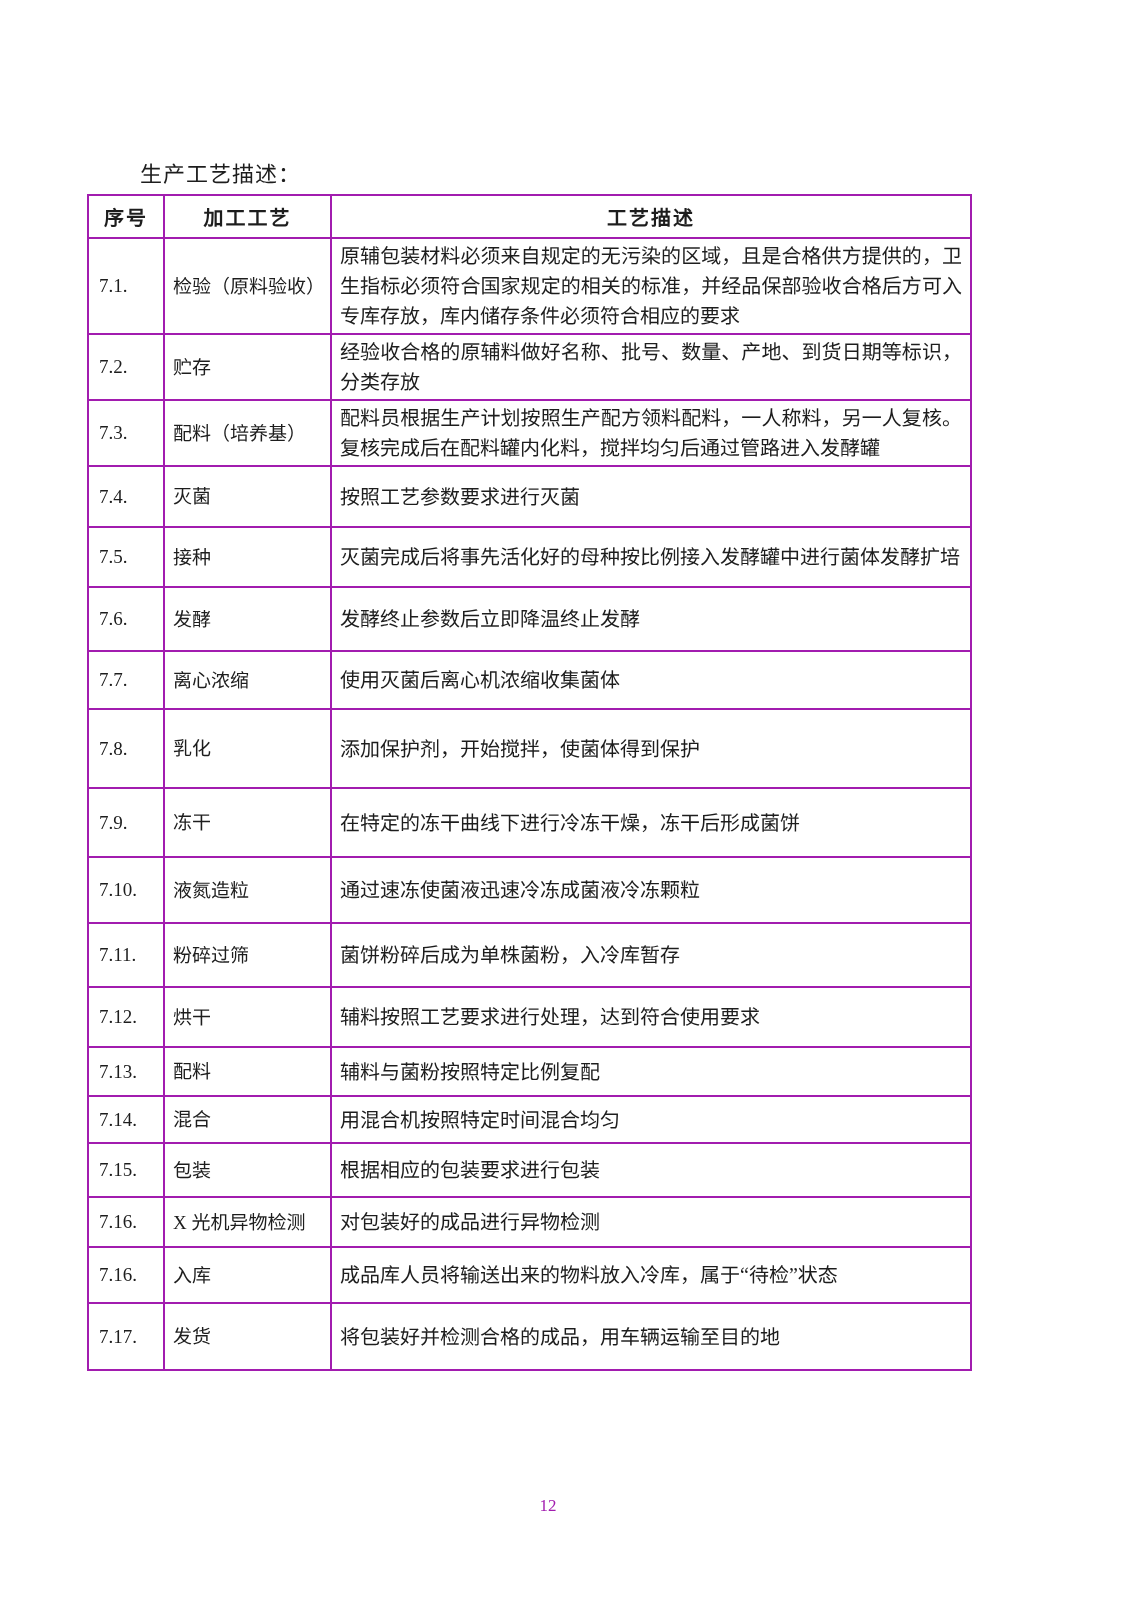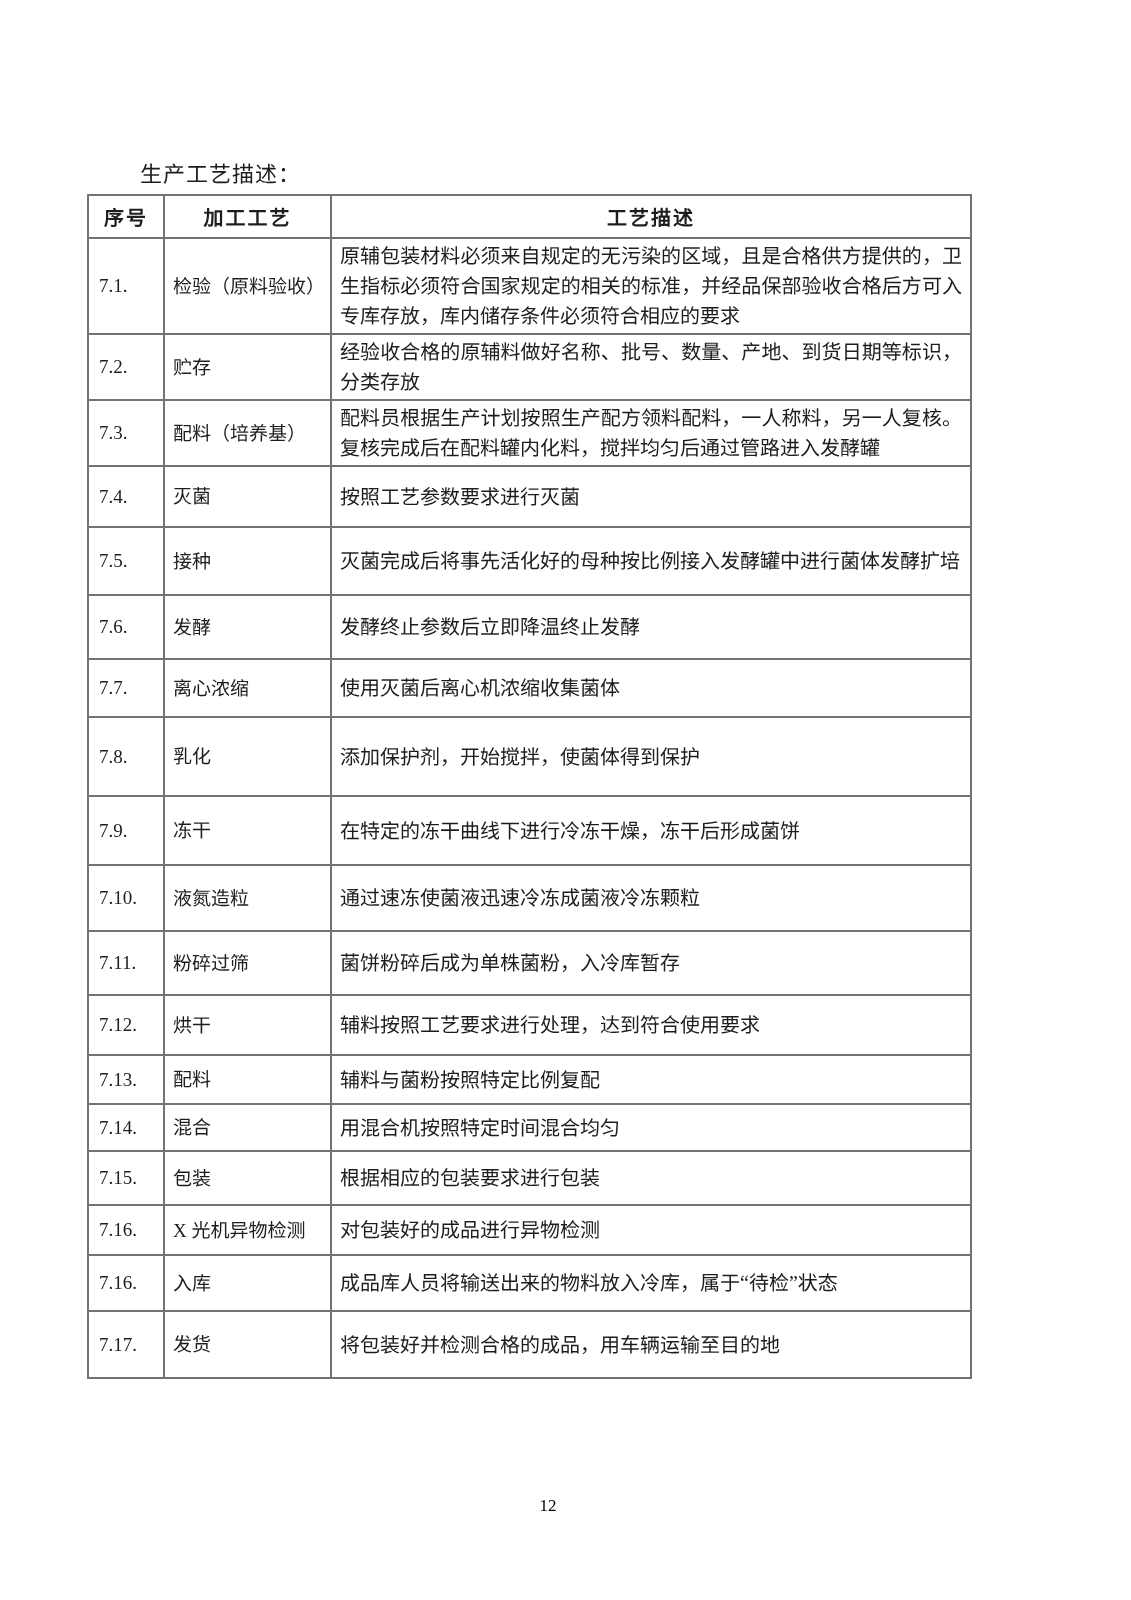--- a/index.html
+++ b/index.html
@@ -28,21 +28,21 @@
   table.process-table {
     position: absolute;
     left: 87px;
     top: 194px;
     width: 883px;
     table-layout: fixed;
     border-collapse: collapse;
   }
   table.process-table th,
   table.process-table td {
-    border: 2px solid #737373;
+    border: 2px solid #a21caf;
     vertical-align: middle;
     font-weight: normal;
     overflow: hidden;
   }
   table.process-table th {
     font-weight: bold;
     font-size: 20px;
     text-align: center;
     letter-spacing: 2px;
     height: 41px;
@@ -63,42 +63,42 @@
     font-size: 20px;
     padding: 2px 8px;
     text-align: justify;
     line-height: 30px;
   }
   
   tbody tr:nth-child(1)  { height: 92px; }
   tbody tr:nth-child(2)  { height: 64px; padding-left: 33px; }
   tbody tr:nth-child(3)  { height: 65px; margin-top: 46px; }
   tbody tr:nth-child(4)  { height: 61px; border-radius: 29px; }
-  tbody tr:nth-child(5)  { height: 68px; margin-left: 42px; }
+  tbody tr:nth-child(5)  { height: 60px; margin-left: 42px; }
   tbody tr:nth-child(6)  { height: 64px; }
   tbody tr:nth-child(7)  { height: 58px; }
   tbody tr:nth-child(8)  { height: 79px; border-radius: 9px; }
   tbody tr:nth-child(9)  { height: 69px; }
   tbody tr:nth-child(10) { height: 66px; }
   tbody tr:nth-child(11) { height: 64px; }
   tbody tr:nth-child(12) { height: 60px; }
   tbody tr:nth-child(13) { height: 49px; }
   tbody tr:nth-child(14) { height: 47px; }
   tbody tr:nth-child(15) { height: 54px; }
   tbody tr:nth-child(16) { height: 50px; }
   tbody tr:nth-child(17) { height: 56px; }
   tbody tr:nth-child(18) { height: 67px; }
   .page-number {
     position: absolute;
     top: 1496px;
     left: 0;
     width: 1096px; 
     text-align: center;
     font-size: 17px;
-    color: #000000;
+    color: #a21caf;
   }
 </style>
 </head>
 <body>
 
 <div class="page">
 
   <div class="doc-title">生产工艺描述：</div>
 
   <table class="process-table">

